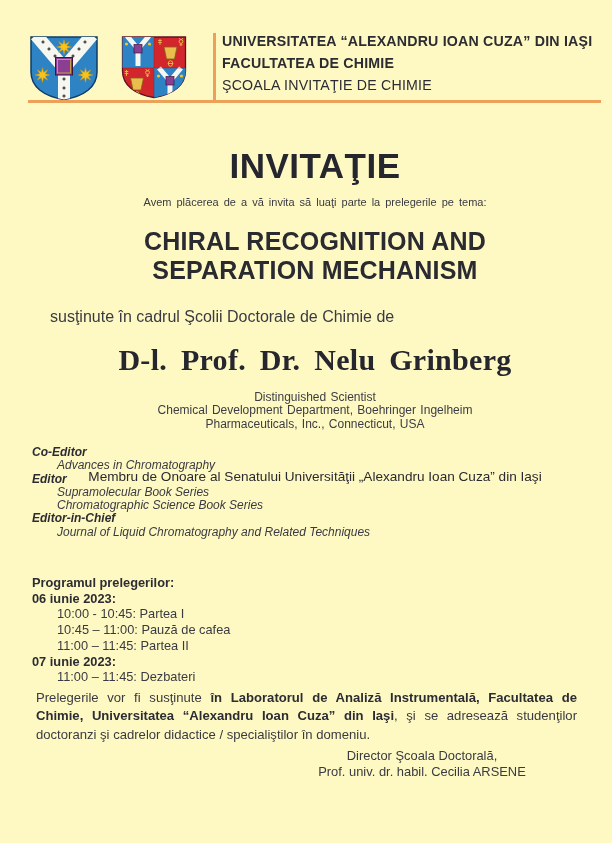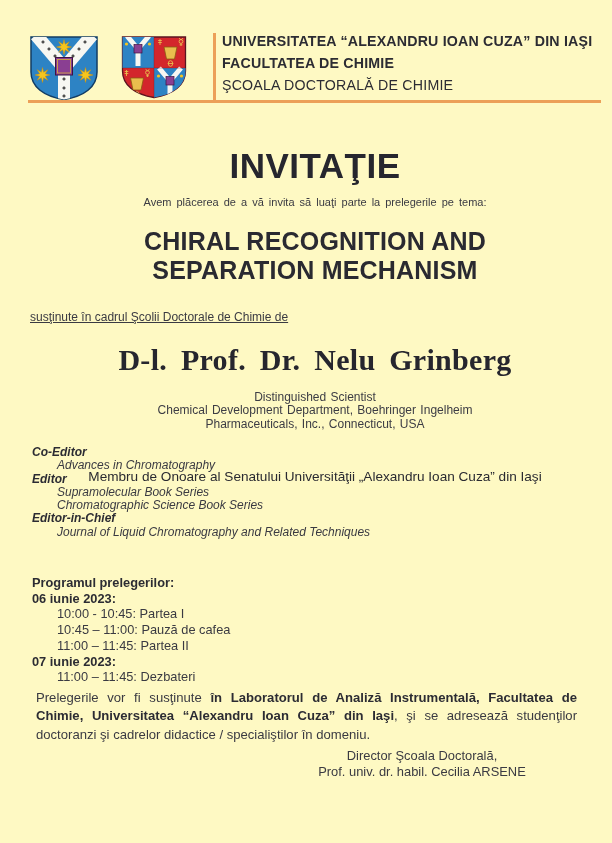--- a/index.html
+++ b/index.html
@@ -56,24 +56,23 @@
     word-spacing: 2px;
     color: #3a3a42;
   }
   .lecture-title {
     top: 227px;
     font-size: 25px; font-weight: 700;
     line-height: 29px; letter-spacing: 0.2px;
     color: #2a2a31;
   }
   .held {
-    left: 30px; top: 307px;
-    font-size: 12px; line-height: 20px;
-    color: #3a3a42;
-    text-decoration: underline;
+    left: 50px; top: 307px;
+    font-size: 16px; line-height: 20px;
+    color: #3a3a42;
   }
   .speaker {
     top: 344px;
     font-size: 30px; font-weight: 700;
     line-height: 32px; word-spacing: 6px; letter-spacing: 0.3px;
     color: #26262e;
     font-family: Liberation Serif, serif;
   }
   .affiliation {
     top: 391px;
@@ -192,21 +191,21 @@
       <use href="#alch" transform="translate(10.5,43)"></use>
       <path d="M34,0 V65 M0,33 H68" stroke="#7e1b1f" stroke-width="0.6" opacity="0.6"></path>
     </g>
   </svg>
 
   <div class="v-divider"></div>
 
   <div class="header-text">
     <div class="b">UNIVERSITATEA “ALEXANDRU IOAN CUZA” DIN IAŞI</div>
     <div class="b">FACULTATEA DE CHIMIE</div>
-    <div>ŞCOALA DOCTORALĂ DE CHIMIE</div>
+    <div>ŞCOALA INVITAŢIE DE CHIMIE</div>
   </div>
 
   <div class="h-rule"></div>
 
   <div class="abs center doc-title">INVITAŢIE</div>
 
   <div class="abs center intro">Avem plăcerea de a vă invita să luaţi parte la prelegerile pe tema:</div>
 
   <div class="abs center lecture-title">
     <div>CHIRAL RECOGNITION AND</div>

